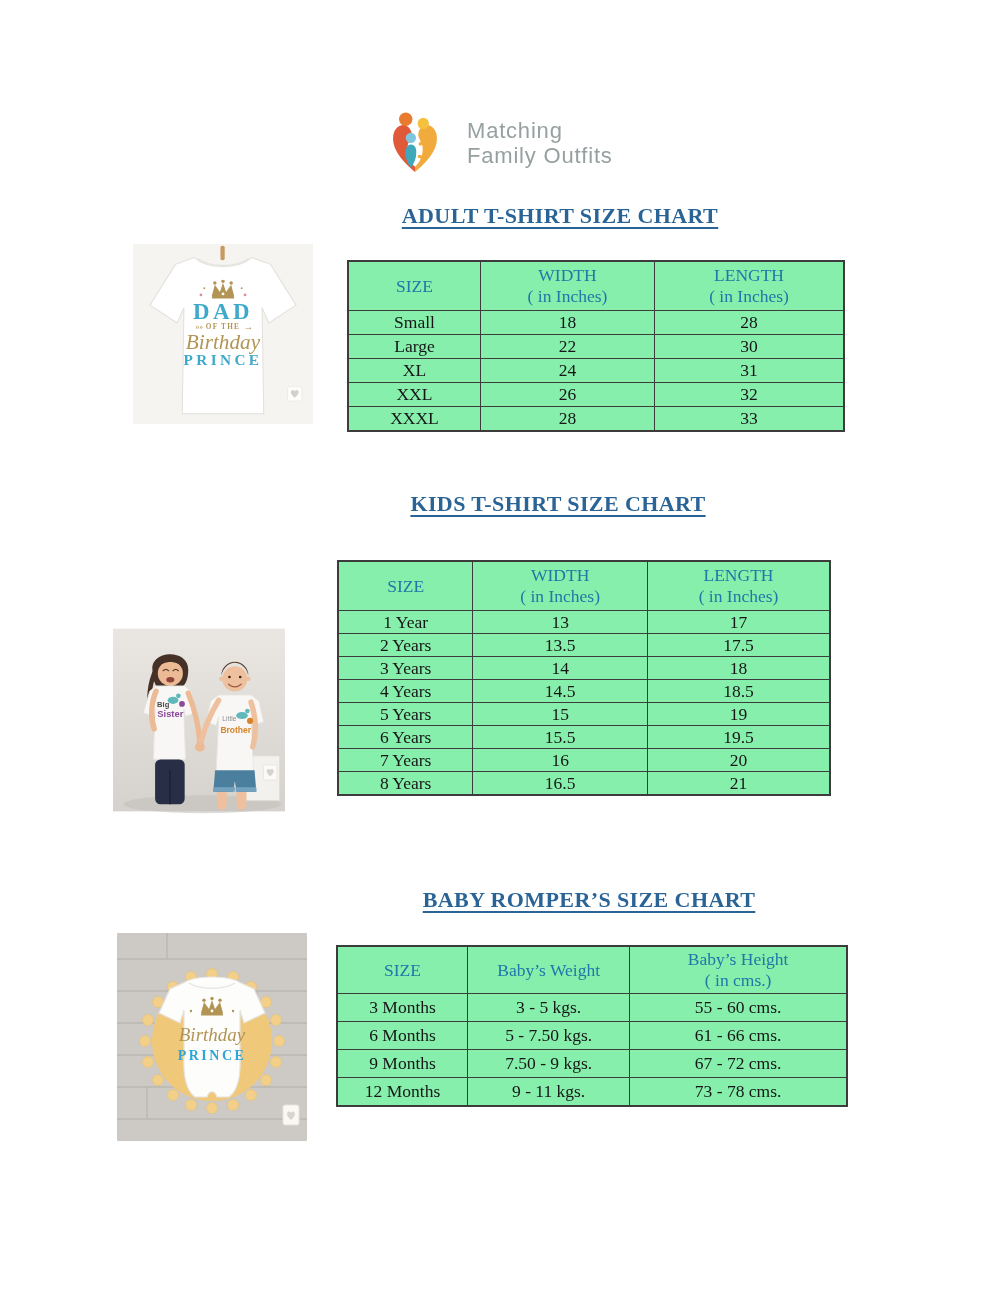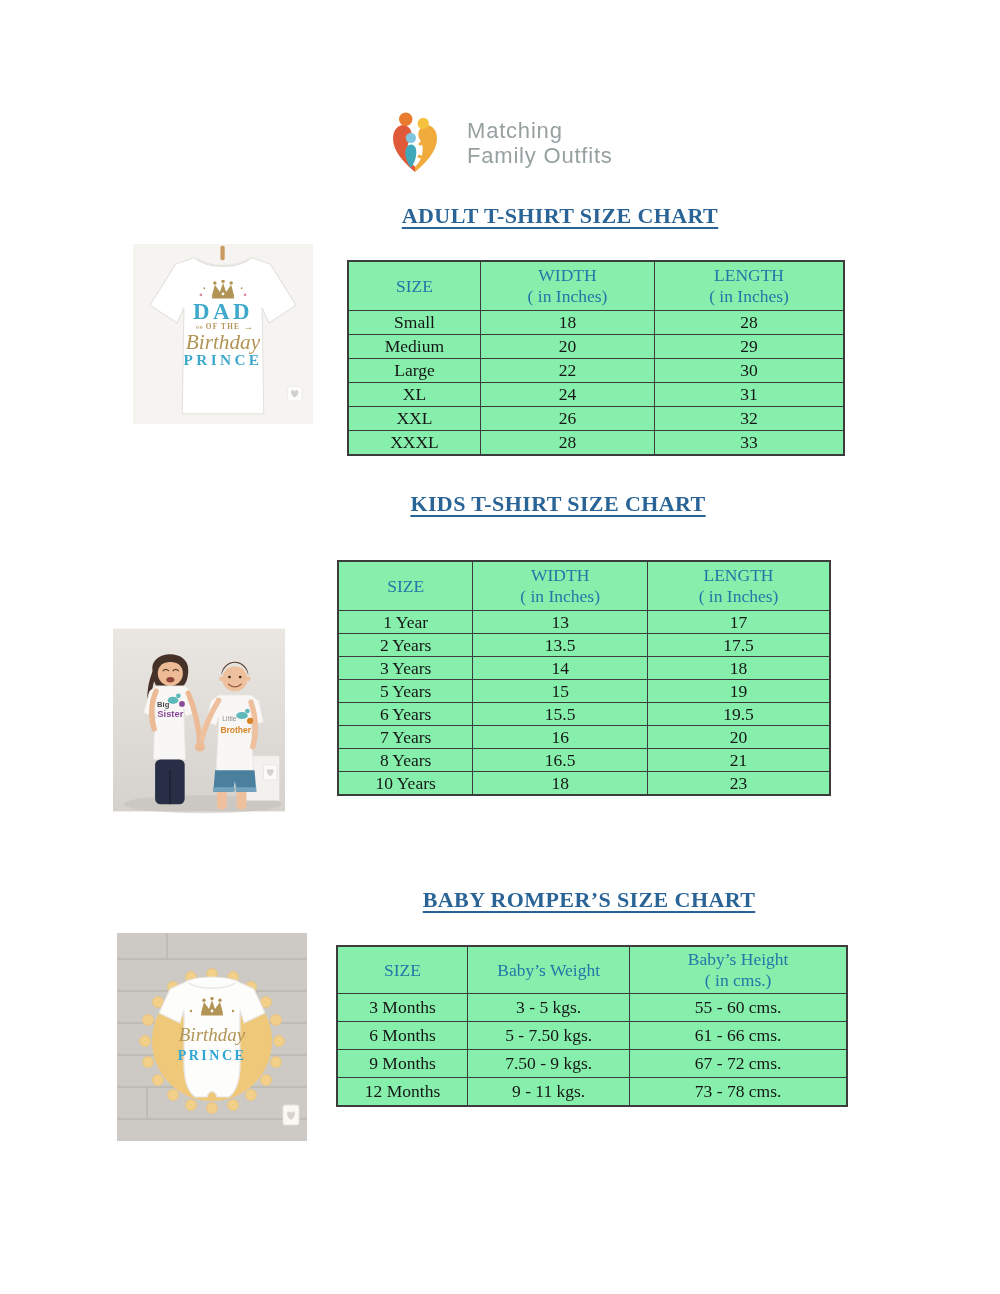--- a/index.html
+++ b/index.html
@@ -133,25 +133,20 @@
           <div>LENGTH</div>
           <div class="sub">( in Inches)</div>
         </th>
       </tr>
     </thead>
     <tbody>
         <tr>
           <td>Small</td>
           <td>18</td>
           <td>28</td>
-        </tr>
-        <tr>
-          <td>Medium</td>
-          <td>20</td>
-          <td>29</td>
         </tr>
         <tr>
           <td>Large</td>
           <td>22</td>
           <td>30</td>
         </tr>
         <tr>
           <td>XL</td>
           <td>24</td>
           <td>31</td>
@@ -267,43 +262,43 @@
           <td>2 Years</td>
           <td>13.5</td>
           <td>17.5</td>
         </tr>
         <tr>
           <td>3 Years</td>
           <td>14</td>
           <td>18</td>
         </tr>
         <tr>
+          <td>4 Years</td>
+          <td>14.5</td>
+          <td>18.5</td>
+        </tr>
+        <tr>
           <td>5 Years</td>
           <td>15</td>
           <td>19</td>
         </tr>
         <tr>
           <td>6 Years</td>
           <td>15.5</td>
           <td>19.5</td>
         </tr>
         <tr>
           <td>7 Years</td>
           <td>16</td>
           <td>20</td>
         </tr>
         <tr>
           <td>8 Years</td>
           <td>16.5</td>
           <td>21</td>
-        </tr>
-        <tr>
-          <td>10 Years</td>
-          <td>18</td>
-          <td>23</td>
         </tr>
       </tbody>
   </table>
 
   <h2 id="baby-title" class="sec-title">BABY ROMPER’S SIZE CHART</h2>
 
   <figure id="baby-img" class="pic">
     <svg viewBox="0 0 190 208">
       <rect width="190" height="208" fill="#cdc9c4"></rect>
       <g stroke="#bab6b1" stroke-width="1.4">

